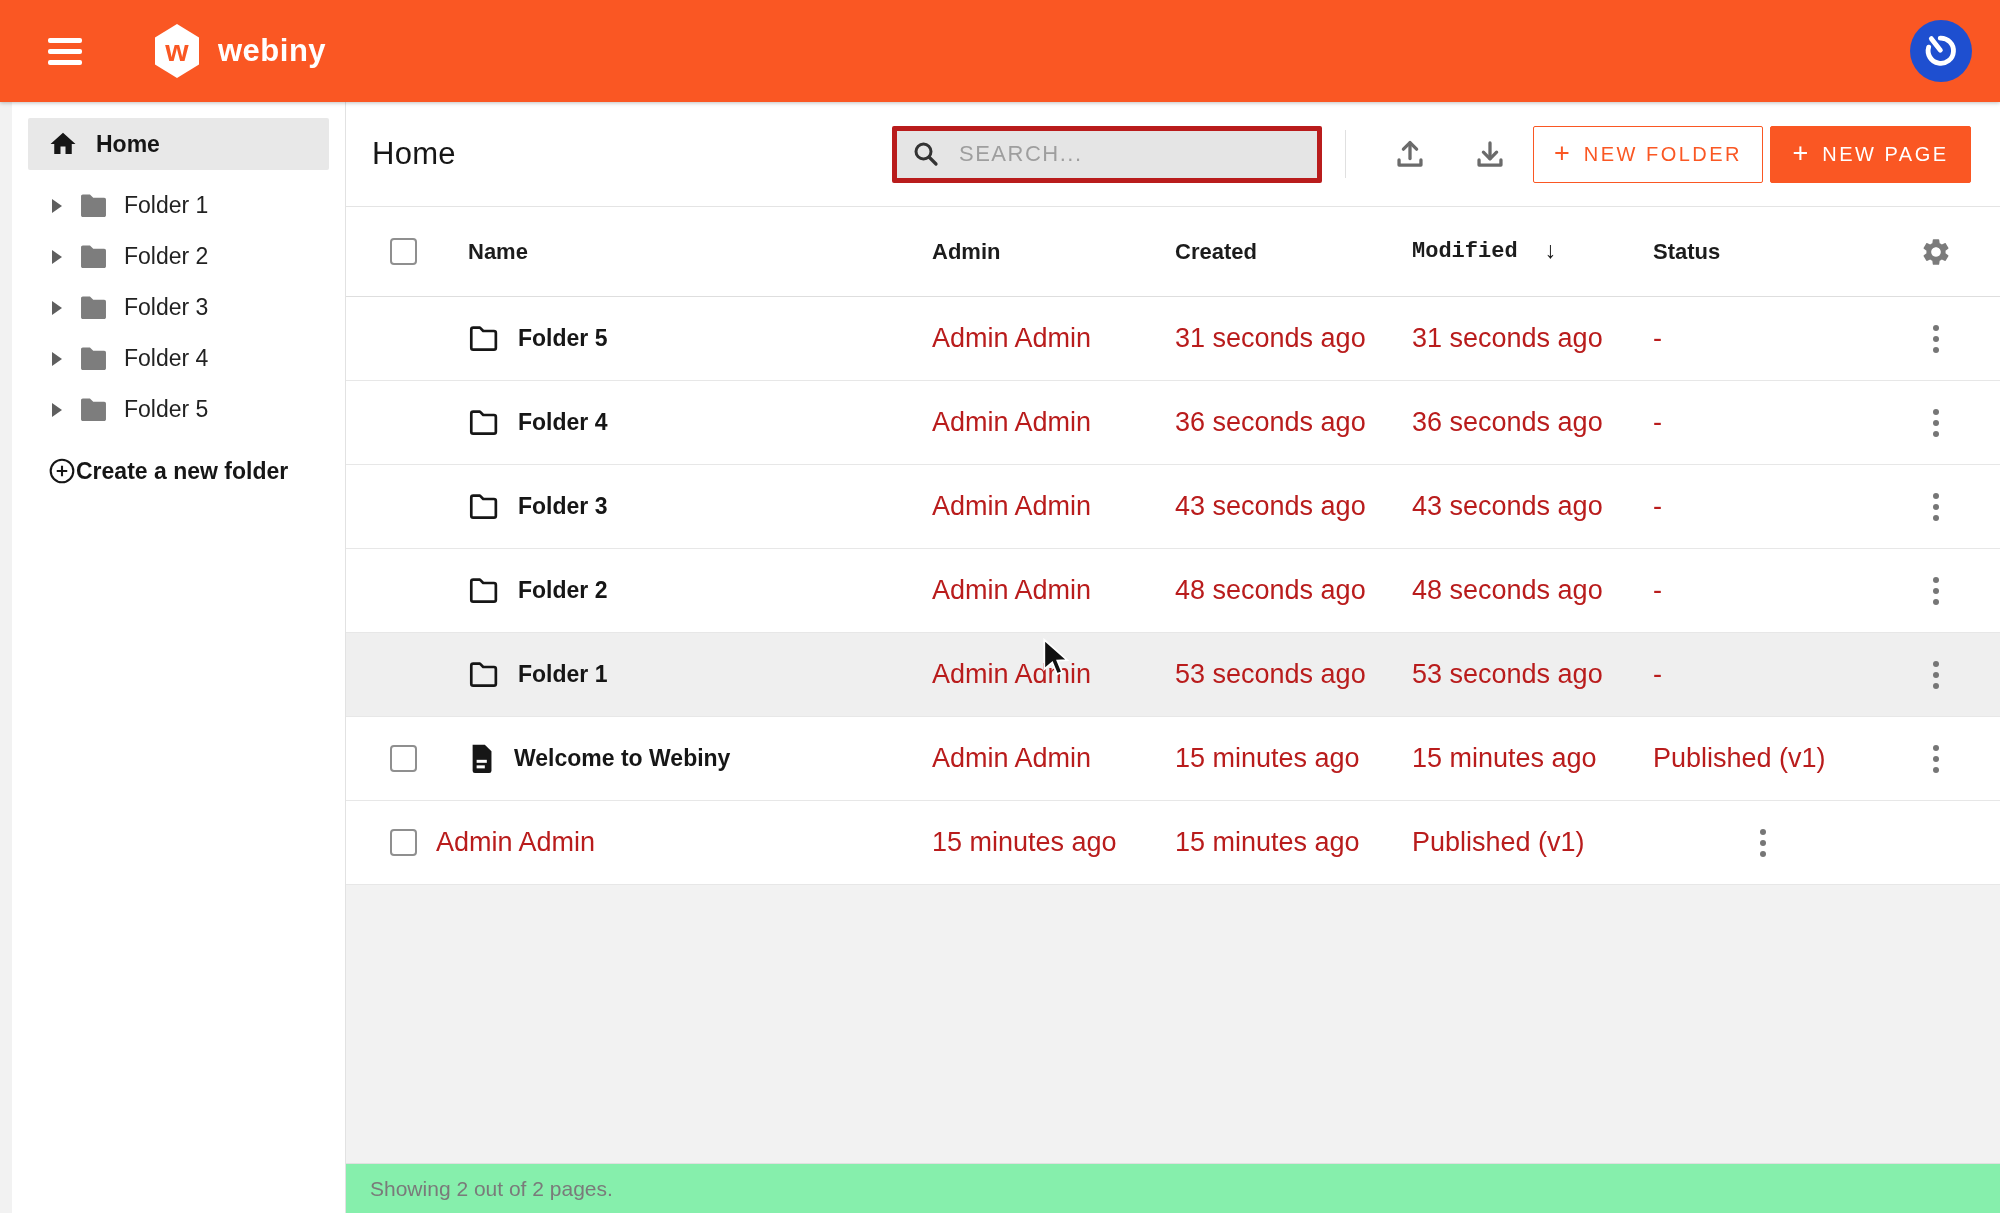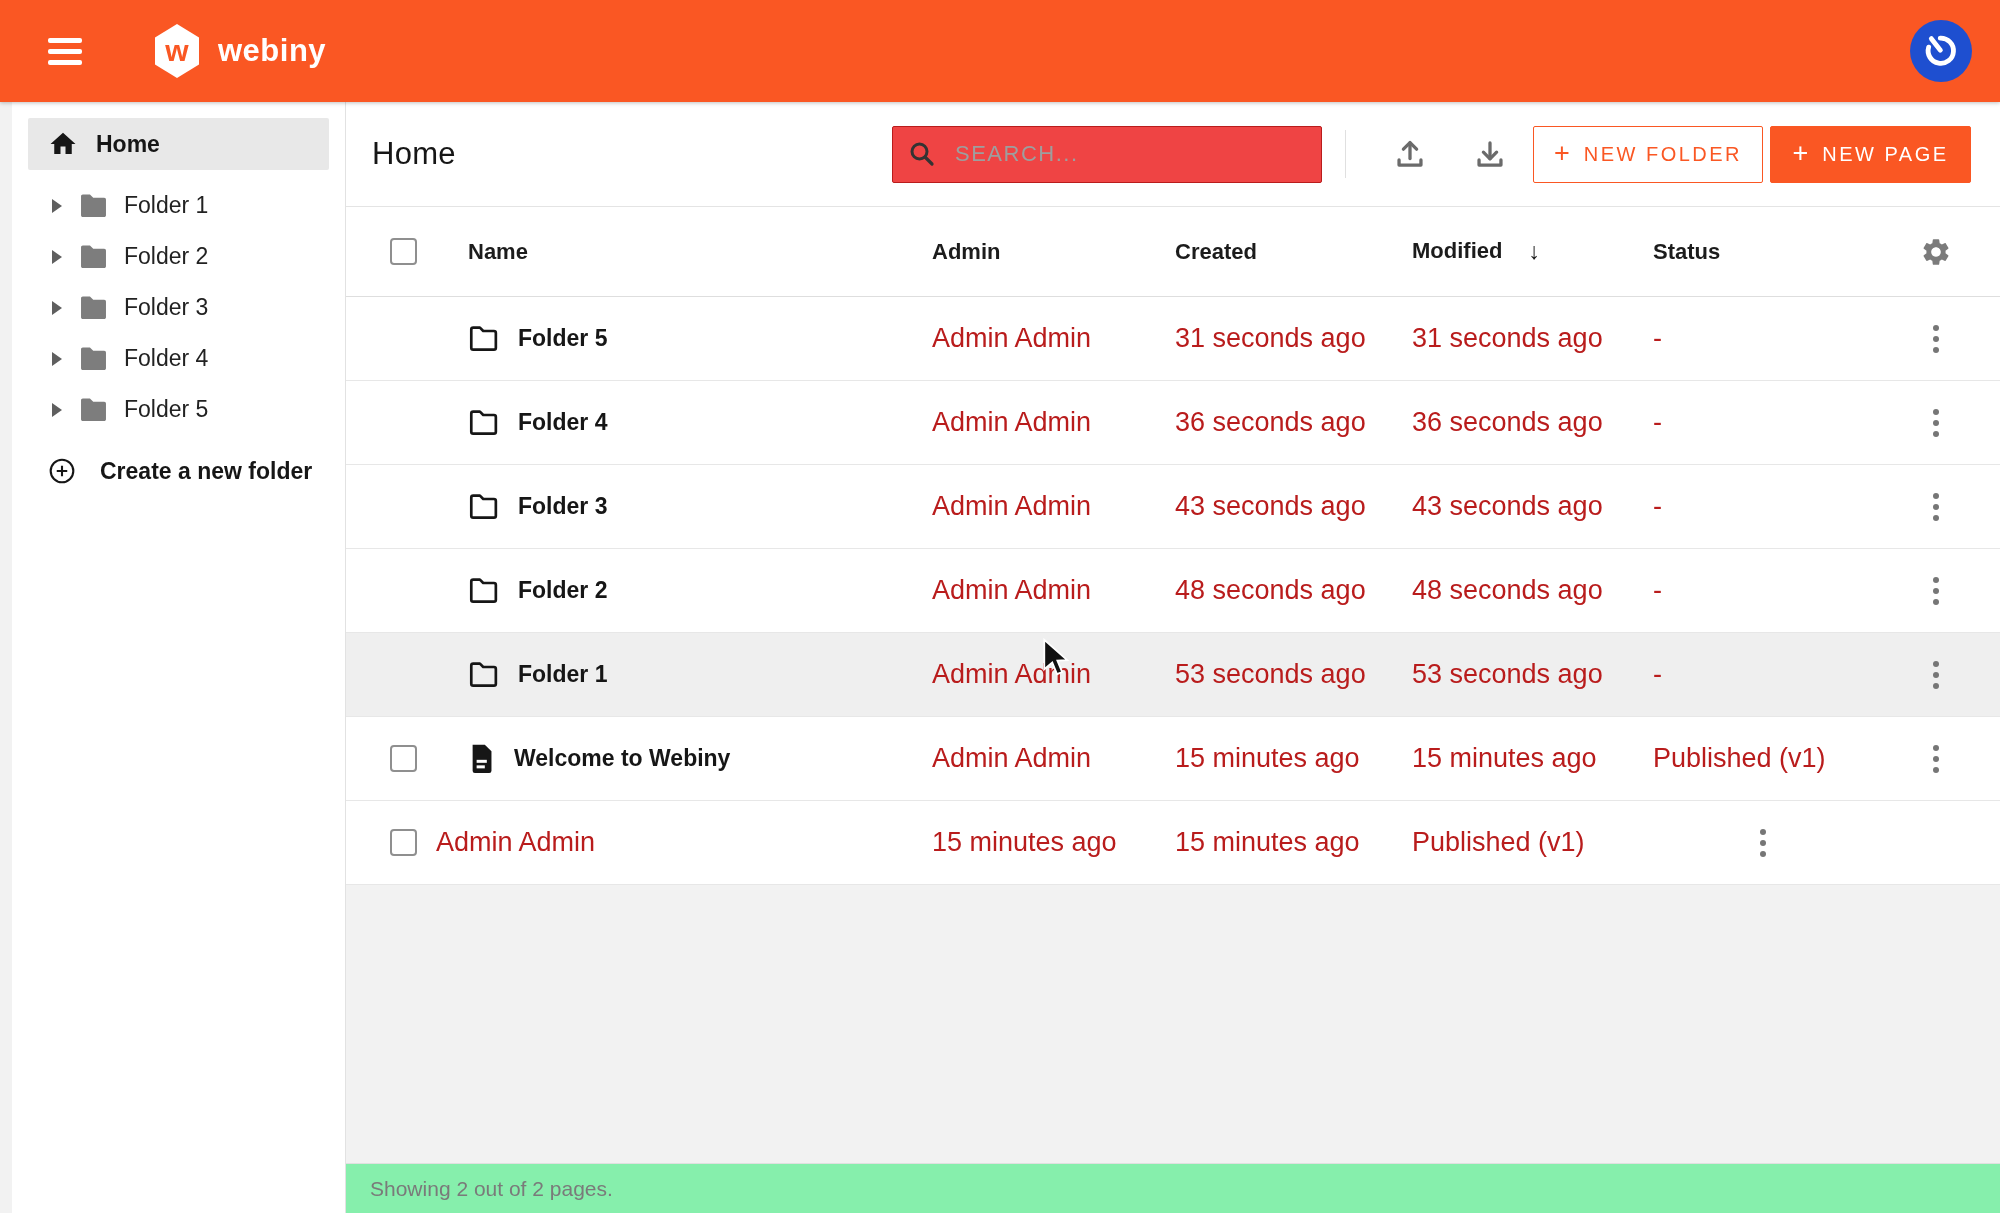--- a/index.html
+++ b/index.html
@@ -56,36 +56,36 @@
   }
   .side-item .caret{
     width:0;height:0;border-left:10px solid #5f5f5f;
     border-top:7px solid transparent;border-bottom:7px solid transparent;
     margin-right:16px;
   }
   .side-item .side-folder-icon{margin-right:15px;display:flex;}
   .side-item .label{font-size:23px;font-weight:400;color:#222;}
   #folder-list{margin-top:10px;}
   .side-create{
-    margin-top:12px;display:flex;align-items:center;gap:24px;padding-left:36px;
+    margin-top:12px;display:flex;align-items:center;gap:0;padding-left:36px;
     height:48px;cursor:pointer;
   }
   .side-create .label{font-size:23px;font-weight:700;color:#161616;}
 
   
   .toolbar{
     height:105px;flex:0 0 105px;background:#fff;border-bottom:1px solid #e4e4e4;
     display:flex;align-items:center;box-sizing:border-box;
   }
   .page-title{
     font-size:31px;font-weight:400;color:#161616;margin:0 0 0 26px;letter-spacing:.3px;
   }
   .search-box{
     margin-left:auto;width:430px;height:57px;box-sizing:border-box;
-    border:1px solid #b91c1c;border-radius:2px;background:#ef4444;
+    border:5px solid #b91c1c;border-radius:2px;background:#e5e5e5;
     display:flex;align-items:center;padding:0 14px;gap:16px;
   }
   .search-box input{
     border:none;outline:none;flex:1;font-family:"Liberation Sans",sans-serif;
     font-size:22px;letter-spacing:1.5px;color:#333;background:transparent;min-width:0;
   }
   .search-box input::placeholder{color:#9e9e9e;}
   .vdivider{width:1px;height:48px;background:#e0e0e0;margin-left:23px;}
   .iconbtn{
     background:none;border:none;cursor:pointer;padding:0;width:40px;height:40px;
@@ -110,21 +110,21 @@
   
   .grid{
     display:grid;
     grid-template-columns:90px minmax(0,1fr) 243px 237px 241px 219px 128px;
     align-items:center;
   }
   .thead{
     height:90px;background:#fff;border-bottom:1px solid #dedede;box-sizing:border-box;
   }
   .th{font-size:22px;font-weight:700;color:#1c1c1c;}
-  .th-sort{display:flex;gap:26px;}
+  .th-sort{display:flex;gap:26px;font-family:Liberation Mono, monospace;}
   .sort-arrow{font-size:23px;font-weight:400;color:#161616;}
   .cell-check{padding-left:44px;box-sizing:border-box;}
   .checkbox{
     display:block;width:27px;height:27px;border:2.5px solid #8f8f8f;border-radius:4px;
     background:#fff;box-sizing:border-box;cursor:pointer;
   }
   .cell-name{padding-left:32px;box-sizing:border-box;display:flex;align-items:center;}
   .cell-actions{display:flex;justify-content:center;}
   .gearbtn{background:none;border:none;padding:0;cursor:pointer;display:flex;}
 

